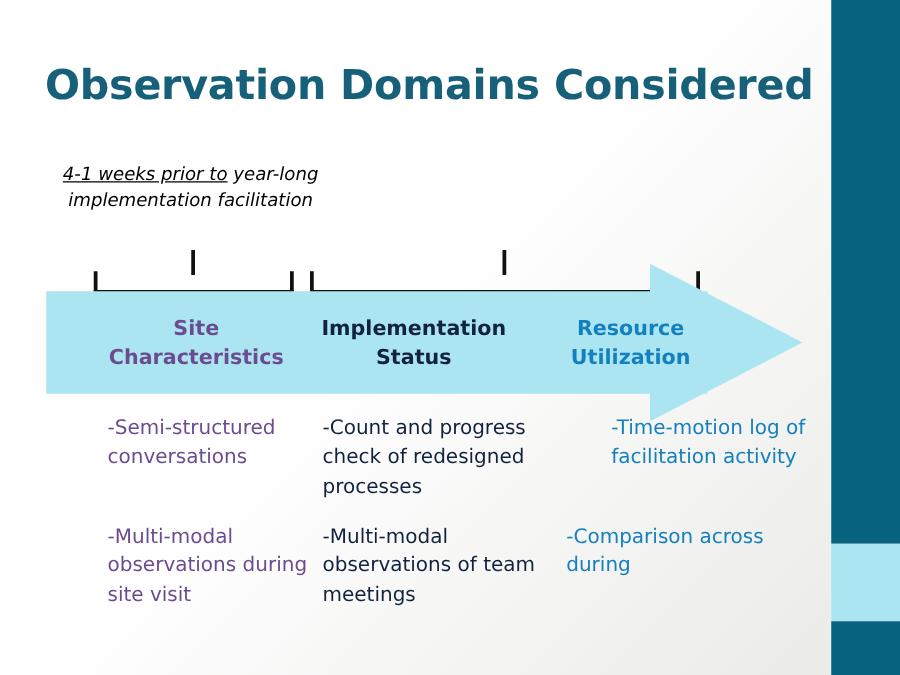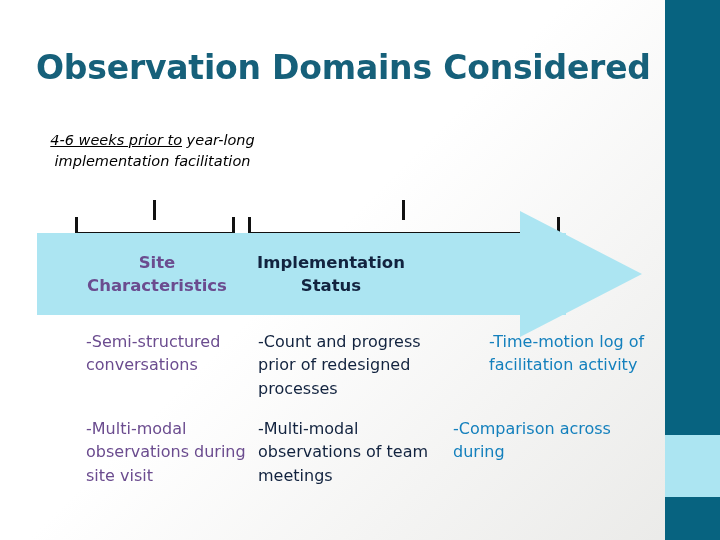--- a/index.html
+++ b/index.html
@@ -140,34 +140,35 @@
 
 <div id="slide">
 
   <div class="edge-bar" id="edge-top" style="background: rgb(7, 99, 128);"></div>
   <div class="edge-bar" id="edge-mid" style="background: rgb(172, 229, 242);"></div>
   <div class="edge-bar" id="edge-bot" style="background: rgb(7, 99, 128);"></div>
 
   <div id="title" style="color: rgb(22, 96, 122);">Observation Domains  Considered</div>
 
   <div class="caption" id="caption-1">
-    <u>4-6 weeks prior to</u><span> year-long implementation facilitation</span>
+    <u>4-1 weeks prior to</u><span> year-long implementation facilitation</span>
   </div>
 
   <div class="bracket-stem" id="stem-1"></div>
   <div class="bracket" id="bracket-1"></div>
   <div class="bracket-stem" id="stem-2"></div>
   <div class="bracket" id="bracket-2"></div>
 
   <div id="arrow-shaft" style="background: rgb(172, 229, 242);"></div>
   <div id="arrow-head" style="border-left-color: rgb(172, 229, 242);"></div>
 
   <div class="col-head" id="head-1" style="color: rgb(107, 76, 143);">Site Characteristics</div>
   <div class="col-head" id="head-2" style="color: rgb(18, 35, 63);">Implementation Status</div>
+  <div class="col-head" id="head-3" style="color: rgb(20, 128, 189);">Resource Utilization</div>
 
   <div class="bullet" id="b-1-1" style="color: rgb(107, 76, 143);">-Semi-structured conversations</div>
   <div class="bullet" id="b-1-2" style="color: rgb(107, 76, 143);">-Multi-modal observations during site visit</div>
-  <div class="bullet" id="b-2-1" style="color: rgb(18, 35, 63);">-Count and progress prior of redesigned processes</div>
+  <div class="bullet" id="b-2-1" style="color: rgb(18, 35, 63);">-Count and progress check of redesigned processes</div>
   <div class="bullet" id="b-2-2" style="color: rgb(18, 35, 63);">-Multi-modal observations of team meetings</div>
   <div class="bullet" id="b-3-1" style="color: rgb(20, 128, 189); margin-left: 36px;">-Time-motion log of facilitation activity</div>
   <div class="bullet" id="b-3-2" style="color: rgb(20, 128, 189);">-Comparison across during</div>
 
 </div>
 
 </body></html>

